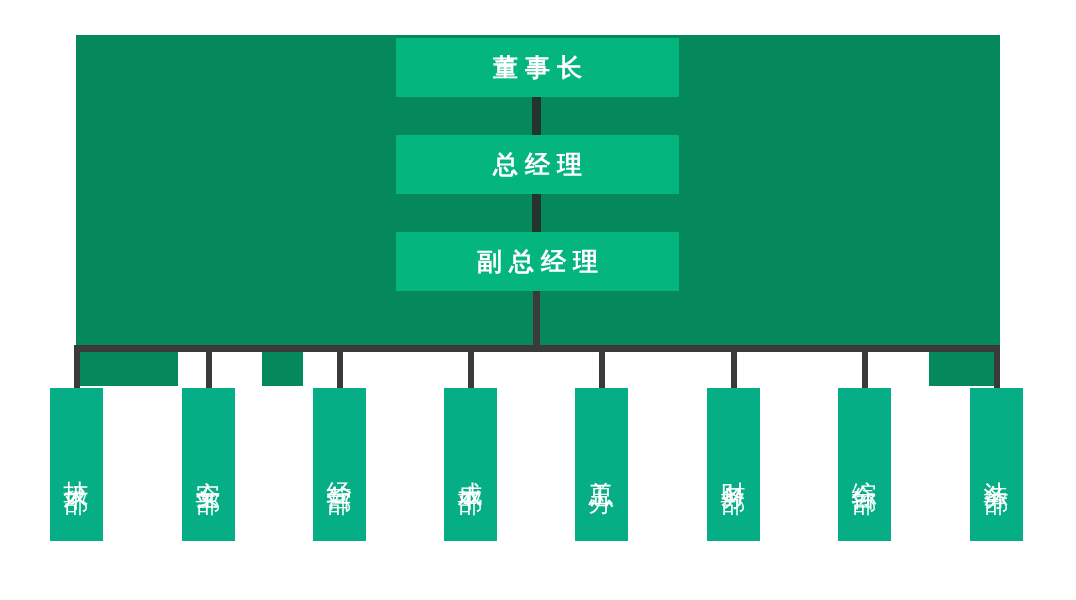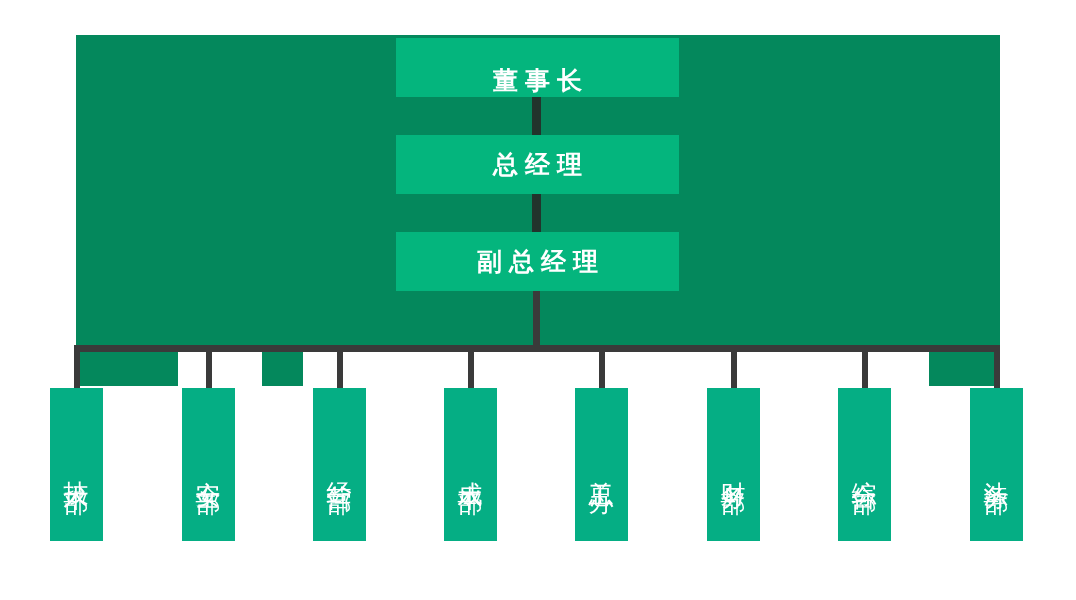--- a/index.html
+++ b/index.html
@@ -60,21 +60,21 @@
     display: flex;
     align-items: center;
     justify-content: center;
     color: #ffffff;
     font-size: 25px;
     font-weight: bold;
     letter-spacing: 7px;
     text-indent: 7px;
     box-sizing: border-box;
   }
-  #exec-0 { top: 38px; align-items: flex-end; }
+  #exec-0 { top: 38px; }
   #exec-1 { top: 135px; font-family: Liberation Mono, monospace; }
   #exec-2 { top: 232px; text-align: center; }
 
   
   .exec-link {
     position: absolute;
     left: 532px;
     width: 9px;
     background: #22342C;
   }

